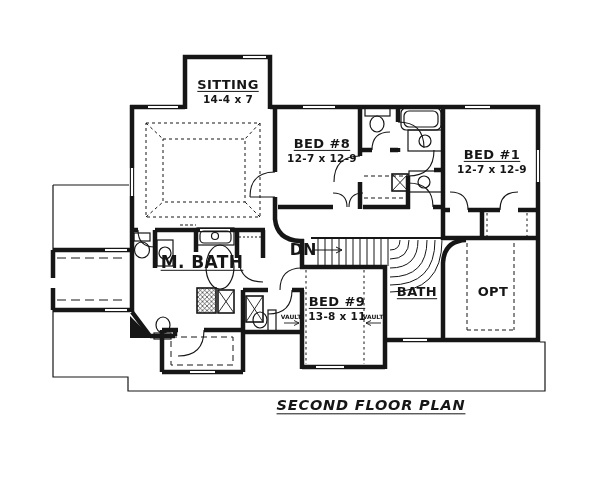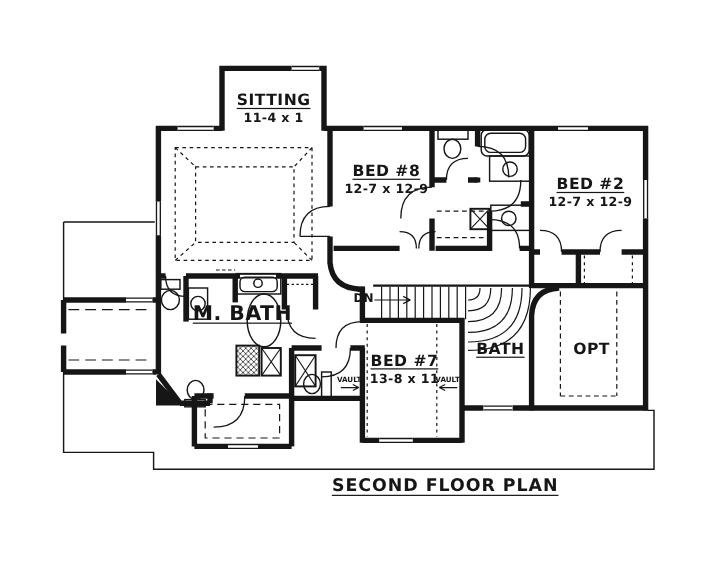--- a/index.html
+++ b/index.html
@@ -4,23 +4,23 @@
 <style>
   html,body{margin:0;padding:0;background:#ffffff;}
   .stage{position:relative;width:600px;height:465px;background:#ffffff;overflow:hidden;
          font-family:"DejaVu Sans",sans-serif;}
   .stage svg{position:absolute;left:0;top:0;}
   .lbl{position:absolute;transform:translate(-50%,-50%);text-align:center;color:#161616;
        font-weight:bold;white-space:nowrap;line-height:1.2;}
   .rn{display:block;font-size:13px;letter-spacing:.4px;text-decoration:underline;text-underline-offset:2px;}
   .rn.nou{text-decoration:none;}
   .rd{display:block;font-size:10.5px;letter-spacing:.3px;}
-  .small{font-size:10px;}
+  .small{font-size:16px;}
   .tiny{font-size:6px;letter-spacing:0;}
-  .title{font-size:14.5px;letter-spacing:.8px;text-decoration:underline;text-underline-offset:3px;}
+  .title{font-size:14.5px;letter-spacing:.8px;text-decoration:underline;text-underline-offset:3px;font-style:italic;}
 </style>
 </head>
 <body>
 
 <div class="stage">
 
   <svg width="600" height="483" viewBox="0 0 600 483">
     <defs>
       <pattern id="xh" patternUnits="userSpaceOnUse" width="4.5" height="4.5">
         <path d="M0,0 L4.5,4.5 M4.5,0 L0,4.5" stroke="#161616" stroke-width="0.6"></path>
@@ -209,40 +209,40 @@
     </g>
 
     <g stroke="#161616" stroke-width="0.9" fill="none">
       <path d="M284,323 H299 M299,323 L294,320.5 M299,323 L294,325.5"></path>
       <path d="M366,323 H381 M366,323 L371,320.5 M366,323 L371,325.5"></path>
     </g>
   </svg>
 
   <div class="lbl" style="left:228px;top:91px">
     <span class="rn">SITTING</span>
-    <span class="rd">11-4 x 1</span>
+    <span class="rd">14-4 x 7</span>
   </div>
 
 
   <div class="lbl" style="left:322px;top:150px">
     <span class="rn">BED #8</span>
     <span class="rd">12-7 x 12-9</span>
   </div>
 
   <div class="lbl" style="left:492px;top:161px">
-    <span class="rn">BED #2</span>
+    <span class="rn">BED #1</span>
     <span class="rd">12-7 x 12-9</span>
   </div>
 
   <div class="lbl" style="left:202px;top:262px">
     <span class="rn" style="font-size:17px">M. BATH</span>
   </div>
 
   <div class="lbl" style="left:337px;top:308px">
-    <span class="rn">BED #7</span>
+    <span class="rn">BED #9</span>
     <span class="rd">13-8 x 11</span>
   </div>
 
   <div class="lbl" style="left:417px;top:292px">
     <span class="rn">BATH</span>
   </div>
 
   <div class="lbl" style="left:493px;top:292px">
     <span class="rn nou">OPT</span>
   </div>

